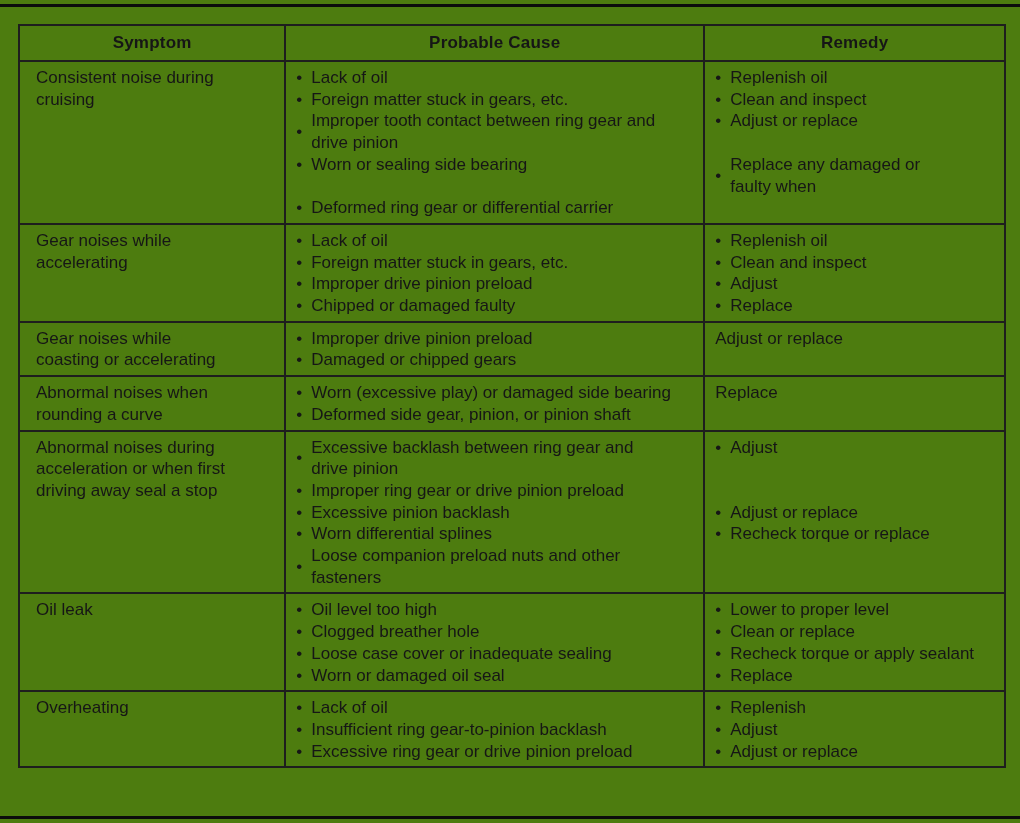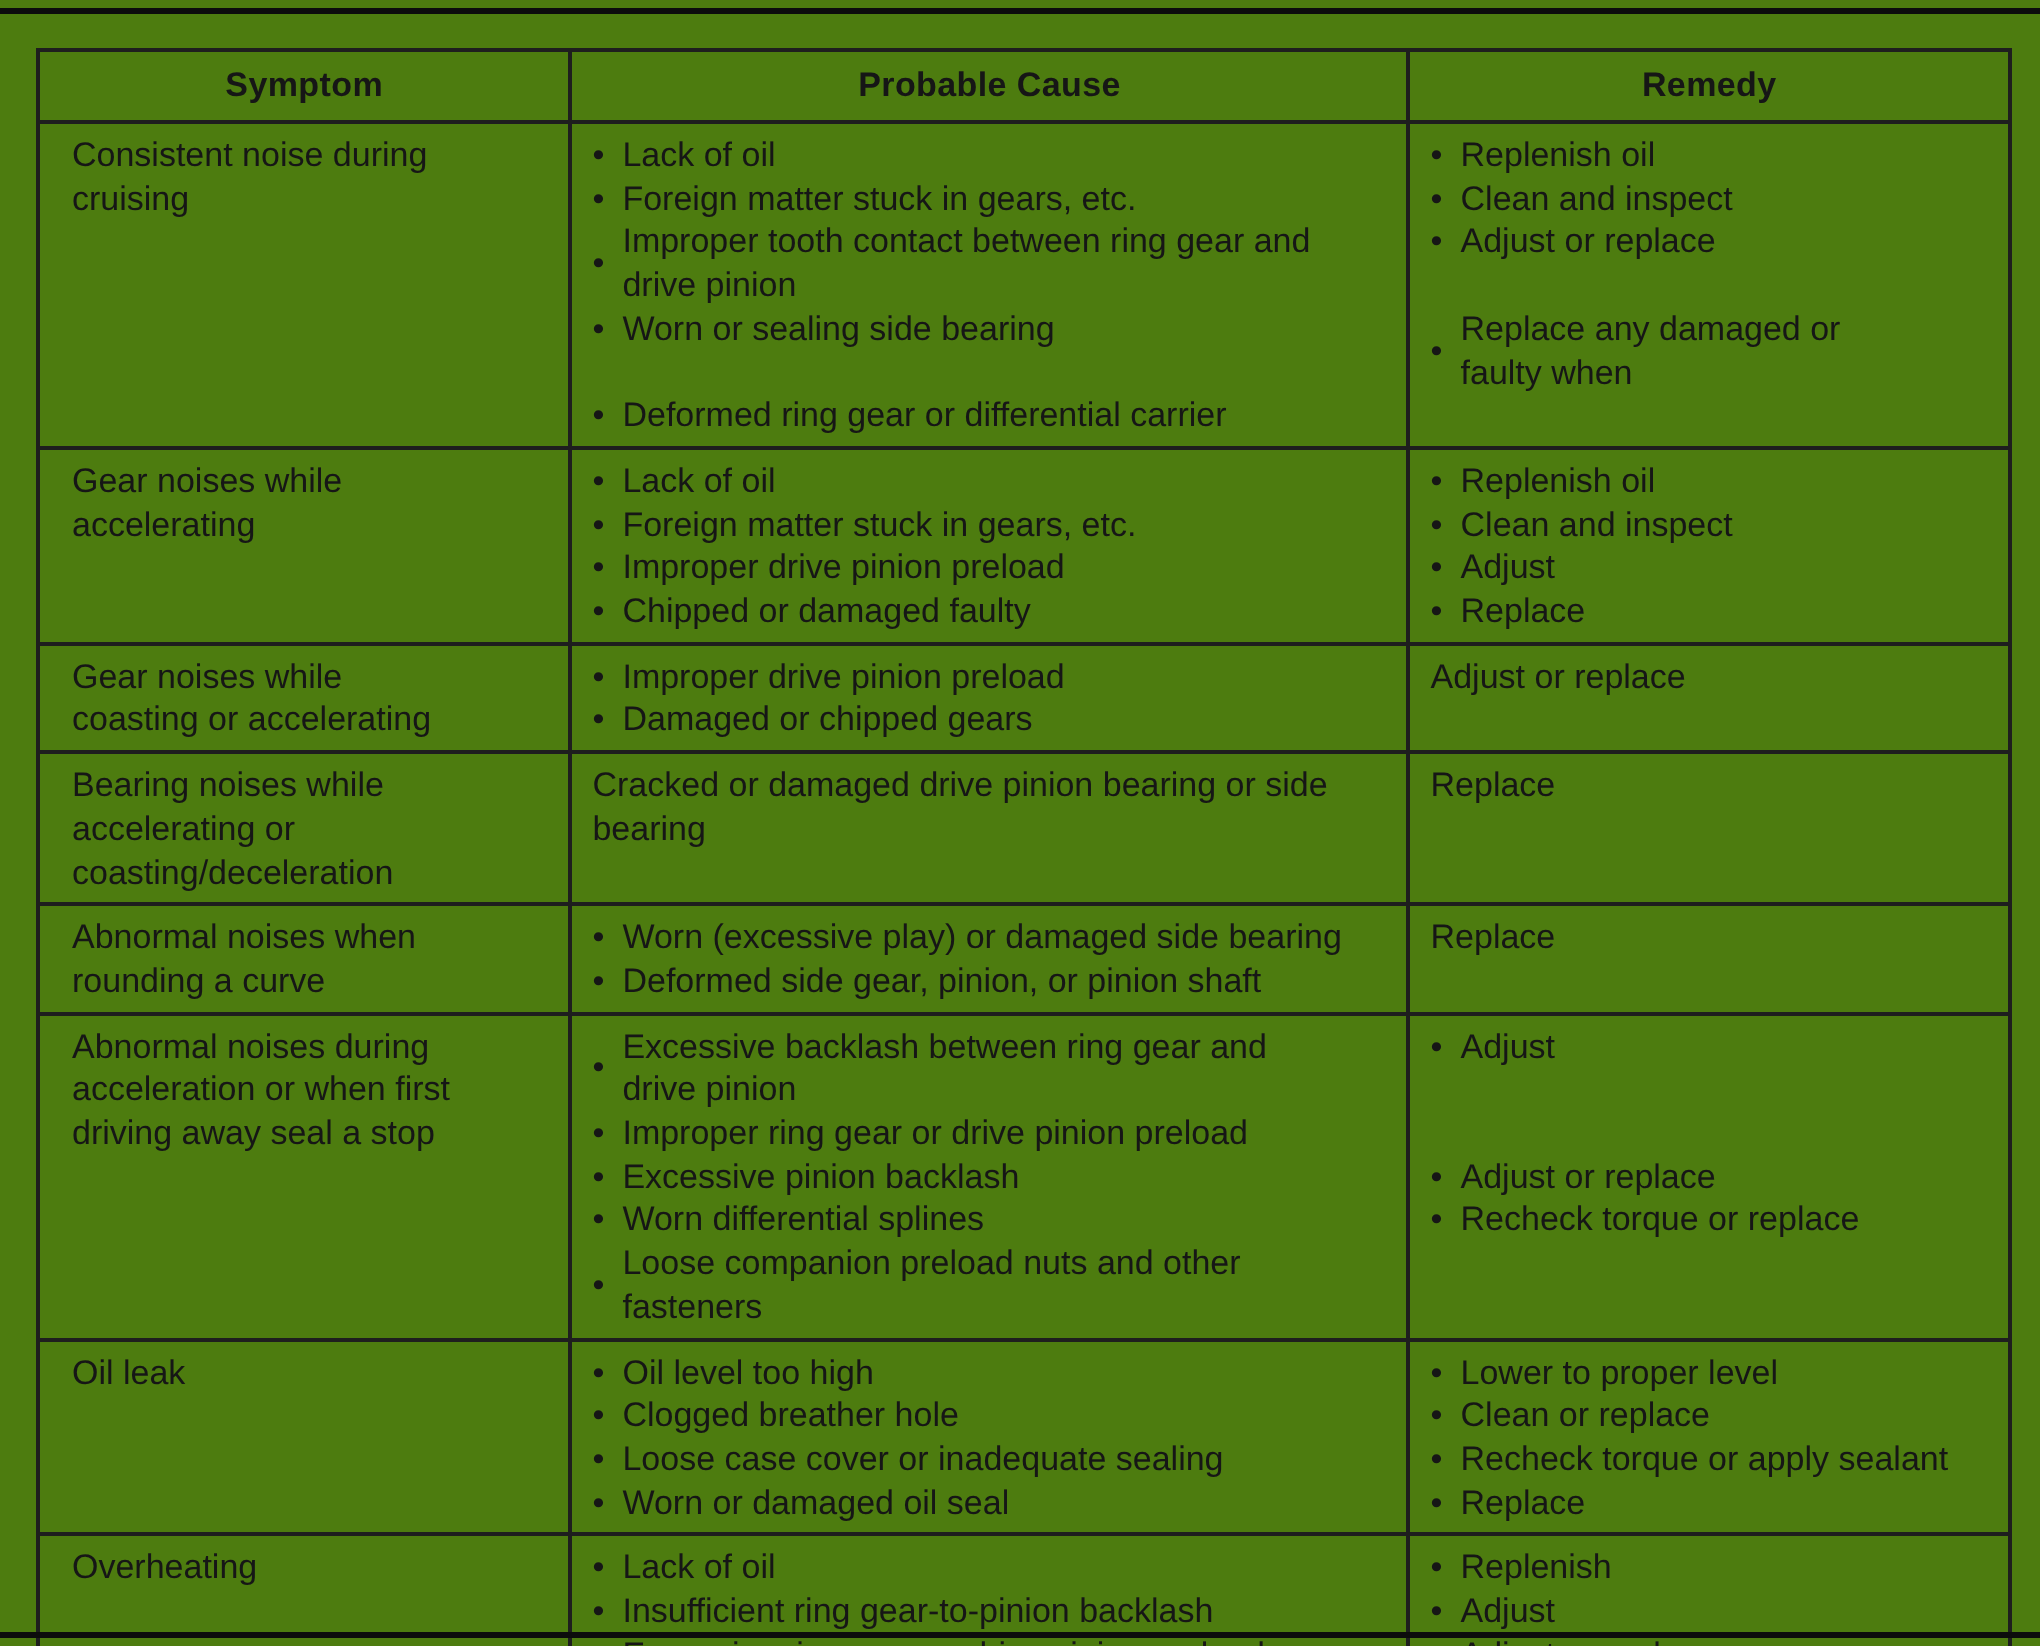--- a/index.html
+++ b/index.html
@@ -181,40 +181,20 @@
             </td>
             <td class="remedy-cell">
               <div class="ln">
                 <span class="txt">Adjust or replace</span>
               </div>
             </td>
           </tr>
           <tr>
             <td class="symptom-cell">
               <div class="ln">
-                <span class="txt">Bearing noises while
-accelerating or
-coasting/deceleration</span>
-              </div>
-            </td>
-            <td class="cause-cell">
-              <div class="ln">
-                <span class="txt">Cracked or damaged drive pinion bearing or side
-bearing</span>
-              </div>
-            </td>
-            <td class="remedy-cell">
-              <div class="ln">
-                <span class="txt">Replace</span>
-              </div>
-            </td>
-          </tr>
-          <tr>
-            <td class="symptom-cell">
-              <div class="ln">
                 <span class="txt">Abnormal noises when
 rounding a curve</span>
               </div>
             </td>
             <td class="cause-cell">
               <div class="ln">
                 <span class="dot">•</span>
                 <span class="txt">Worn (excessive play) or damaged side bearing</span>
               </div>
               <div class="ln">

